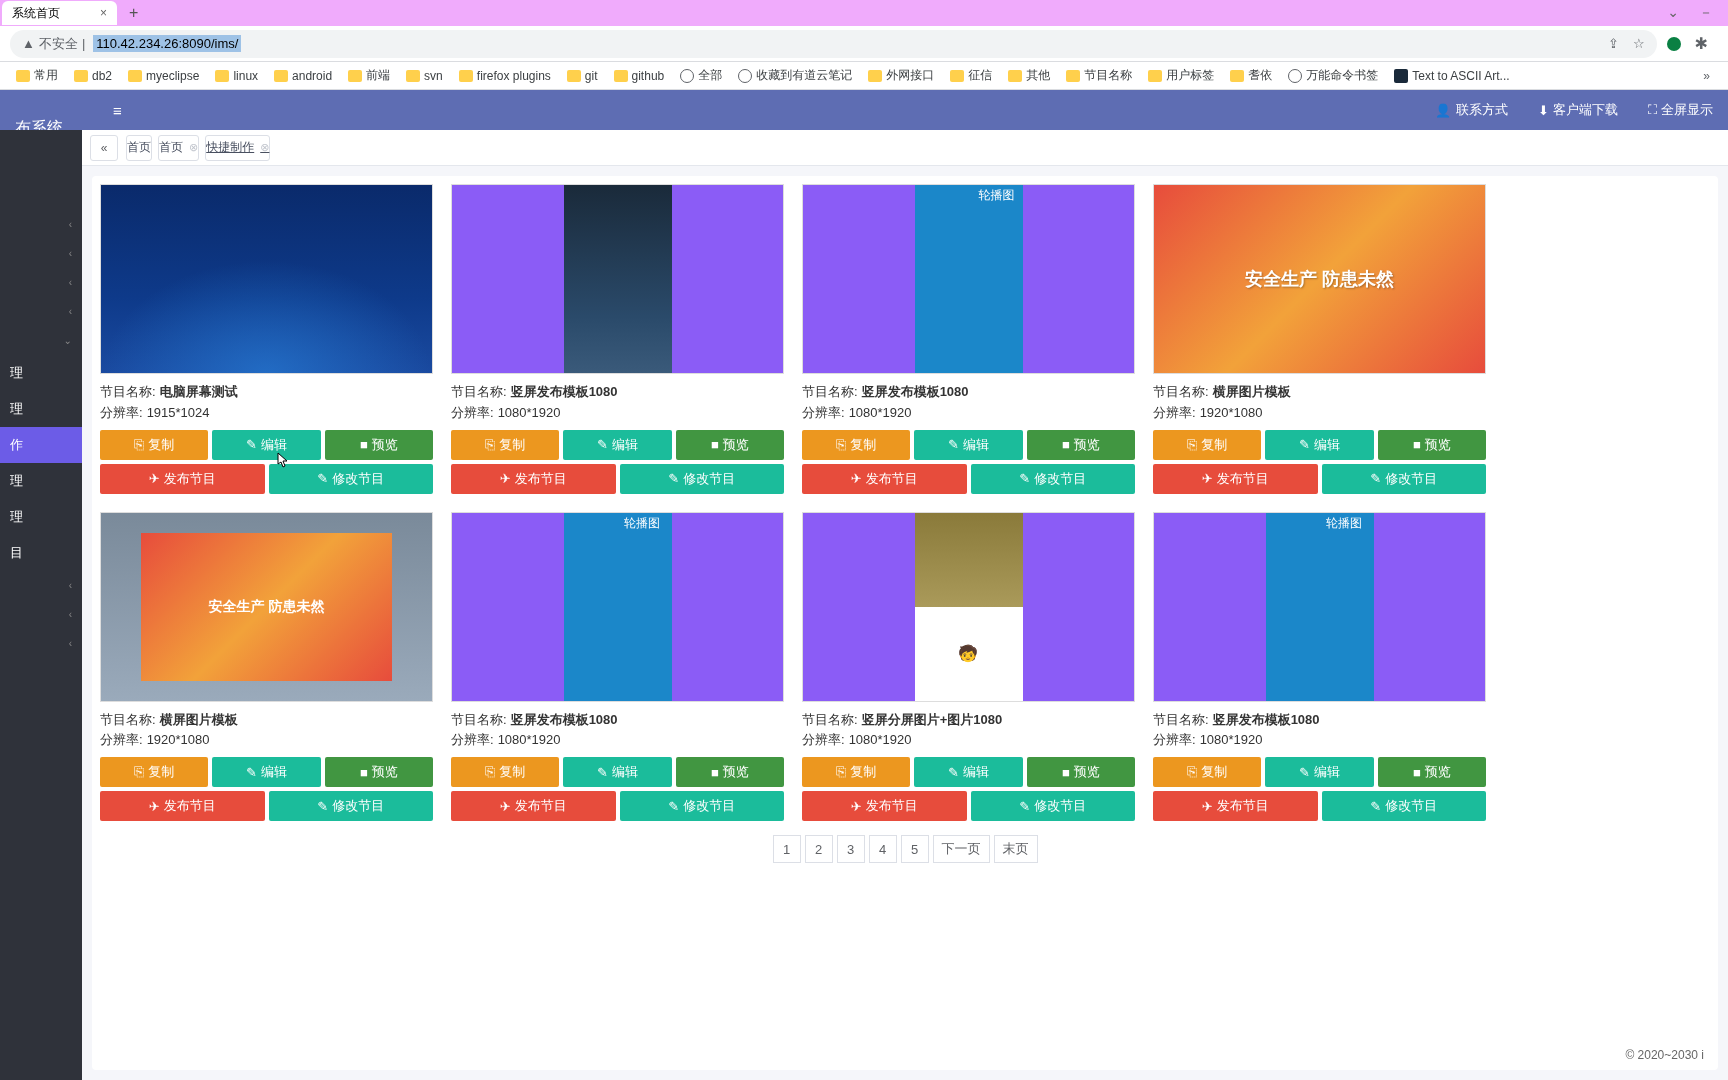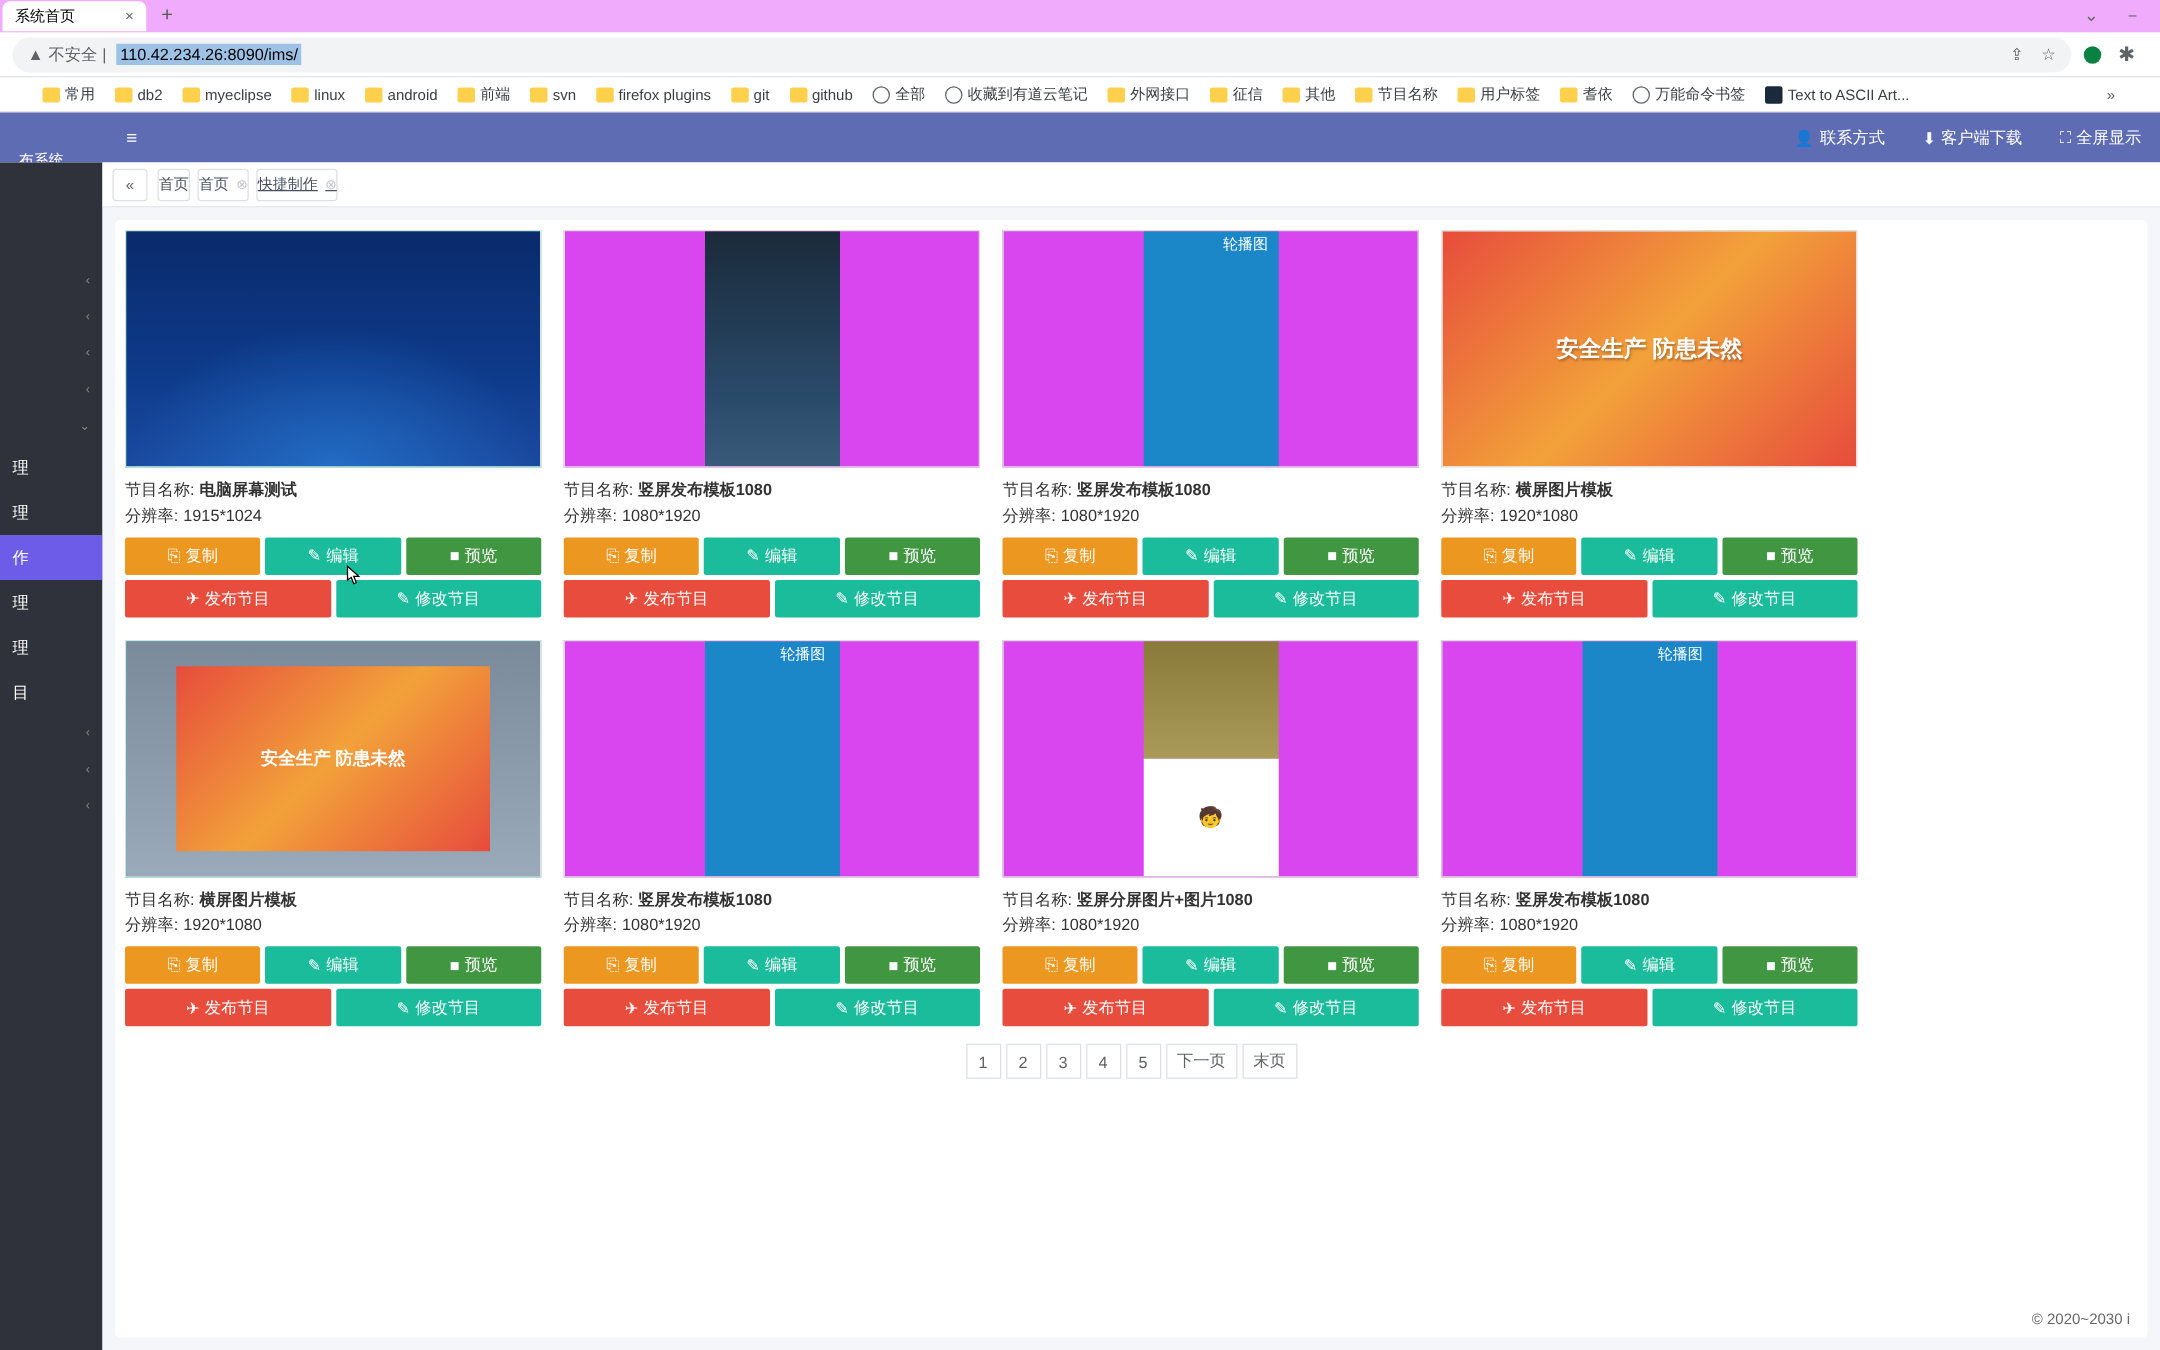--- a/index.html
+++ b/index.html
@@ -14,29 +14,29 @@
 
 .address-bar { background: #fff; height: 36px; display: flex; align-items: center; padding: 0 10px; border-bottom: 1px solid #dadce0; }
 .url-wrap { flex: 1; background: #f1f3f4; border-radius: 15px; height: 28px; display: flex; align-items: center; padding: 0 12px; font-size: 13px; }
 .insecure { color: #5f6368; margin-right: 8px; display: flex; align-items: center; gap: 4px; }
 .url-text { background: #9ec2e6; padding: 1px 3px; color: #000; }
 .addr-icons { margin-left: auto; display: flex; gap: 14px; color: #5f6368; }
 .ext-icons { display: flex; gap: 14px; padding: 0 10px; color: #5f6368; align-items: center; }
 .ext-green { width: 14px; height: 14px; background: #0a8043; border-radius: 50%; }
 .ext-puzzle { color: #5f6368; }
 
-.bookmarks { background: #fff; height: 28px; display: flex; align-items: center; padding: 0 28px; gap: 4px; border-bottom: 1px solid #dadce0; font-size: 12px; }
+.bookmarks { background: #fff; height: 28px; display: flex; align-items: center; padding: 0 10px; gap: 4px; border-bottom: 1px solid #dadce0; font-size: 12px; }
 .bm-item { display: flex; align-items: center; gap: 4px; padding: 2px 6px; color: #3c4043; cursor: pointer; white-space: nowrap; }
 .bm-folder { width: 14px; height: 12px; background: #ffd04c; border-radius: 2px; }
 .bm-globe { width: 14px; height: 14px; border: 1.5px solid #5f6368; border-radius: 50%; }
 .bm-more { margin-left: auto; color: #5f6368; padding-right: 8px; }
 
 
 .app-header { background: #5e6db3; height: 40px; display: flex; align-items: center; color: #fff; padding: 0 15px; }
-.app-title { font-size: 12px; font-weight: 500; margin-top: 36px; }
+.app-title { font-size: 16px; font-weight: 500; margin-top: 36px; }
 .hamburger { margin-left: 50px; cursor: pointer; font-size: 15px; }
 .header-right { margin-left: auto; display: flex; gap: 30px; font-size: 13px; }
 .header-btn { display: flex; align-items: center; gap: 4px; cursor: pointer; }
 
 
 .main-wrap { display: flex; height: calc(100% - 130px); }
 .sidebar { width: 82px; background: #2f323a; color: #fff; font-size: 13px; }
 .side-item { padding: 9px 10px; display: flex; align-items: center; justify-content: space-between; cursor: pointer; }
 .side-item.active { background: #6c5ce7; }
 .chev { font-size: 10px; color: #888; }
@@ -75,21 +75,21 @@
 .th-blue::after { content: ''; position: absolute; bottom: 0; left: 0; right: 0; height: 60%; background: radial-gradient(ellipse at center bottom, rgba(40,130,220,0.6), transparent 70%); }
 .th-night { width: 108px; height: 100%; background: linear-gradient(180deg, #1a2a3a 0%, #2a4a6a 70%, #3a5a7a 100%); }
 .th-fill-blue { width: 108px; height: 100%; background: #1b87c9; }
 .th-carousel-r2 { width: 108px; height: 100%; background: #1b87c9; }
 .th-red { width: 100%; height: 100%; background: linear-gradient(135deg, #e74c3c 0%, #f2a23a 50%, #e74c3c 100%); display: flex; align-items: center; justify-content: center; color: #fff; font-weight: bold; font-size: 18px; text-shadow: 1px 1px 2px rgba(0,0,0,0.3); }
 .th-mix { width: 108px; height: 100%; display: flex; flex-direction: column; }
 .th-mix-top { flex: 1; background: linear-gradient(#8a7a3a, #aa9a5a); }
 .th-mix-bot { flex: 1; background: #fff; display: flex; align-items: center; justify-content: center; }
 .th-overlay { position: absolute; inset: 20px 40px; background: linear-gradient(135deg, #e74c3c 0%, #f2a23a 50%, #e74c3c 100%); display: flex; align-items: center; justify-content: center; color: #fff; font-size: 14px; font-weight: bold; }
 .th-frame { width: 100%; height: 100%; background: linear-gradient(#7a8a9a, #9aaabb); position: relative; }
-.th-white { background: #d946ef; }
+.th-white { background: #8b5cf6; }
 .cursor-img { position: absolute; width: 16px; height: 20px; pointer-events: none; }
 </style>
 </head>
 <body>
 
 <div class="browser-tabs">
   <div class="tab">
     <span>系统首页</span>
     <span class="tab-close">×</span>
   </div>

